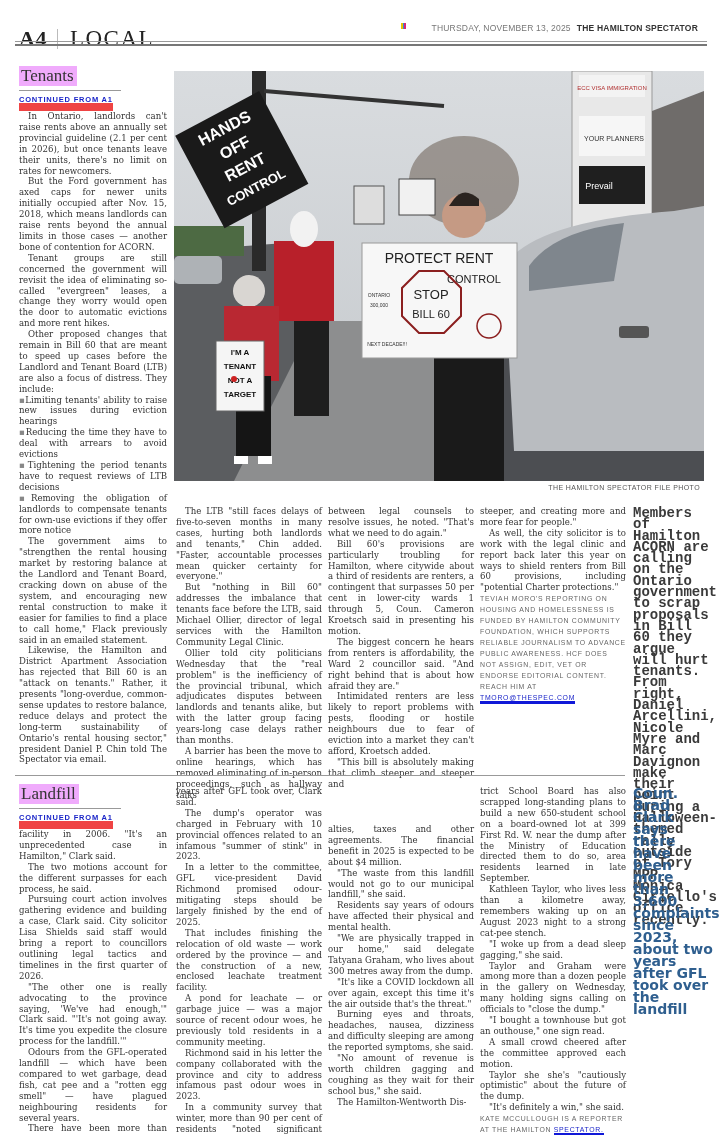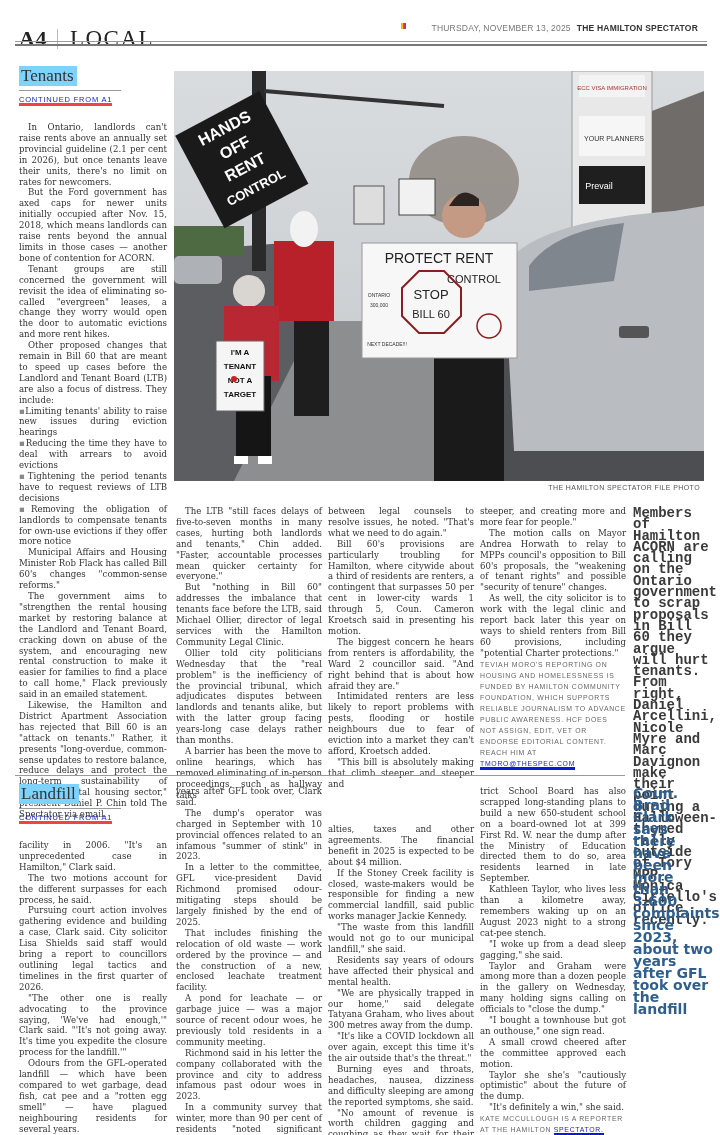--- a/index.html
+++ b/index.html
@@ -17,23 +17,23 @@
 
   .rule-double { position: absolute; left: 15px; right: 13px; top: 41px; height: 5px; border-top: 1px solid #999; border-bottom: 2px solid #777; }
 
   
   .col { position: absolute; font-size: 8.6px; line-height: 10.9px; text-align: justify; hyphens: auto; color: #333; }
   .col p { text-indent: 9px; }
   .col p.noindent { text-indent: 0; }
   .col p.bullet { text-indent: 0; }
   .col p.bullet::before { content: "\25AA "; color: #888; }
 
-  .kicker-title { font-family: "Liberation Serif", serif; font-size: 17px; color: #333; background: #7dd3fc; display: inline-block; padding: 0 3px 0 2px; line-height: 20px; }
+  .kicker-title { font-family: "Liberation Serif", serif; font-size: 17px; color: #333; background: #f0abfc; display: inline-block; padding: 0 3px 0 2px; line-height: 20px; }
   .kicker-rule { width: 102px; border-top: 1px solid #999; margin: 4px 0 3px 0; }
-  .continued { font-family: "Liberation Sans", sans-serif; font-size: 7.5px; font-weight: normal; letter-spacing: 0.8px; color: #1a24c8; display: inline-block; border-bottom: 3px solid #ef4444; line-height: 7px; margin-bottom: 16px; }
+  .continued { font-family: "Liberation Sans", sans-serif; font-size: 7.5px; font-weight: bold; letter-spacing: 0.8px; color: #1a24c8; display: inline-block; border-bottom: 8px solid #ef4444; line-height: 7px; margin-bottom: 0; }
 
   .photo { position: absolute; left: 174px; top: 71px; width: 530px; height: 410px; overflow: hidden; background: #c9ccd0; }
   .photo-credit { position: absolute; right: 20px; top: 484px; font-family: "Liberation Sans", sans-serif; font-size: 7px; letter-spacing: 0.4px; color: #555; }
 
   .caption { position: absolute; left: 633px; top: 508px; width: 76px; font-family: Liberation Mono, monospace; font-weight: bold; font-size: 14px; line-height: 11.3px; color: #3a3a3a; }
   .pullquote { position: absolute; left: 633px; top: 787px; width: 80px; font-family: "DejaVu Sans", sans-serif; font-weight: bold; font-size: 14px; line-height: 12px; color: #2f5f8f; }
 
   .tagline { font-family: "Liberation Sans", sans-serif; font-size: 6.9px; letter-spacing: 0.7px; line-height: 11px; color: #666; text-align: left; text-indent: 0; }
   .tagline .email { color: #1a24c8; border-bottom: 3px solid #1018d8; }
 
@@ -62,21 +62,20 @@
   <div><span class="continued">CONTINUED FROM A1</span></div>
   <div>
       <p>In Ontario, landlords can't raise rents above an annually set provincial guideline (2.1 per cent in 2026), but once tenants leave their units, there's no limit on rates for newcomers.</p>
       <p>But the Ford government has axed caps for newer units initially occupied after Nov. 15, 2018, which means landlords can raise rents beyond the annual limits in those cases — another bone of contention for ACORN.</p>
       <p>Tenant groups are still concerned the government will revisit the idea of eliminating so-called "evergreen" leases, a change they worry would open the door to automatic evictions and more rent hikes.</p>
       <p>Other proposed changes that remain in Bill 60 that are meant to speed up cases before the Landlord and Tenant Board (LTB) are also a focus of distress. They include:</p>
       <p class="bullet">Limiting tenants' ability to raise new issues during eviction hearings</p>
       <p class="bullet">Reducing the time they have to deal with arrears to avoid evictions</p>
       <p class="bullet">Tightening the period tenants have to request reviews of LTB decisions</p>
       <p class="bullet">Removing the obligation of landlords to compensate tenants for own-use evictions if they offer more notice</p>
-      <p>Municipal Affairs and Housing Minister Rob Flack has called Bill 60's changes "common-sense reforms."</p>
       <p>The government aims to "strengthen the rental housing market by restoring balance at the Landlord and Tenant Board, cracking down on abuse of the system, and encouraging new rental construction to make it easier for families to find a place to call home," Flack previously said in an emailed statement.</p>
       <p>Likewise, the Hamilton and District Apartment Association has rejected that Bill 60 is an "attack on tenants." Rather, it presents "long-overdue, common-sense updates to restore balance, reduce delays and protect the long-term sustainability of Ontario's rental housing sector," president Daniel P. Chin told The Spectator via email.</p>
     </div>
 </div>
 
 <div class="photo">
   <svg width="530" height="410" viewBox="0 0 530 410">
     <defs>
       <linearGradient id="sky" x1="0" y1="0" x2="0" y2="1">
         <stop offset="0" stop-color="#d9dcdf"></stop>
@@ -167,21 +166,20 @@
 <div class="col" style="left:328px; top:506px; width:146px;">
     <p class="noindent">between legal counsels to resolve issues, he noted. "That's what we need to do again."</p>
     <p>Bill 60's provisions are particularly troubling for Hamilton, where citywide about a third of residents are renters, a contingent that surpasses 50 per cent in lower-city wards 1 through 5, Coun. Cameron Kroetsch said in presenting his motion.</p>
     <p>The biggest concern he hears from renters is affordability, the Ward 2 councillor said. "And right behind that is about how afraid they are."</p>
     <p>Intimidated renters are less likely to report problems with pests, flooding or hostile neighbours due to fear of eviction into a market they can't afford, Kroetsch added.</p>
     <p>"This bill is absolutely making that climb steeper and steeper and</p>
   </div>
 <div class="col" style="left:480px; top:506px; width:146px;">
   <div>
       <p class="noindent">steeper, and creating more and more fear for people."</p>
-      <p>The motion calls on Mayor Andrea Horwath to relay to MPPs council's opposition to Bill 60's proposals, the "weakening of tenant rights" and possible "security of tenure" changes.</p>
       <p>As well, the city solicitor is to work with the legal clinic and report back later this year on ways to shield renters from Bill 60 provisions, including "potential Charter protections."</p>
     </div>
   <div class="tagline">
     <span>TEVIAH MORO'S REPORTING ON HOUSING AND HOMELESSNESS IS FUNDED BY HAMILTON COMMUNITY FOUNDATION, WHICH SUPPORTS RELIABLE JOURNALISM TO ADVANCE PUBLIC AWARENESS. HCF DOES NOT ASSIGN, EDIT, VET OR ENDORSE EDITORIAL CONTENT. REACH HIM AT</span>
     <span class="email">TMORO@THESPEC.COM</span>
   </div>
 </div>
 
 <div class="caption">Members of Hamilton ACORN are calling on the Ontario government to scrap proposals in Bill 60 they argue will hurt tenants. From right, Daniel Arcellini, Nicole Myre and Marc Davignon make their point during a Halloween-themed rally outside of Tory MPP Monica Ciriello's office recently.</div>
 
@@ -195,30 +193,29 @@
       <p class="noindent">facility in 2006. "It's an unprecedented case in Hamilton," Clark said.</p>
       <p>The two motions account for the different surpasses for each process, he said.</p>
       <p>Pursuing court action involves gathering evidence and building a case, Clark said. City solicitor Lisa Shields said staff would bring a report to councillors outlining legal tactics and timelines in the first quarter of 2026.</p>
       <p>"The other one is really advocating to the province saying, 'We've had enough,'" Clark said. "'It's not going away. It's time you expedite the closure process for the landfill.'"</p>
       <p>Odours from the GFL-operated landfill — which have been compared to wet garbage, dead fish, cat pee and a "rotten egg smell" — have plagued neighbouring residents for several years.</p>
       <p>There have been more than 3,600 complaints since 2023, about two</p>
     </div>
 </div>
 <div class="col" style="left:176px; top:786px; width:146px;">
     <p class="noindent">years after GFL took over, Clark said.</p>
-    <p>The dump's operator was charged in September with 10 provincial offences related to an infamous "summer of stink" in 2023.</p>
+    <p>The dump's operator was charged in February with 10 provincial offences related to an infamous "summer of stink" in 2023.</p>
     <p>In a letter to the committee, GFL vice-president David Richmond promised odour-mitigating steps should be largely finished by the end of 2025.</p>
     <p>That includes finishing the relocation of old waste — work ordered by the province — and the construction of a new, enclosed leachate treatment facility.</p>
     <p>A pond for leachate — or garbage juice — was a major source of recent odour woes, he previously told residents in a community meeting.</p>
     <p>Richmond said in his letter the company collaborated with the province and city to address infamous past odour woes in 2023.</p>
     <p>In a community survey that winter, more than 90 per cent of residents "noted significant improvement," he wrote.</p>
   </div>
 <div class="col" style="left:328px; top:824px; width:146px;">
     <p class="noindent">alties, taxes and other agreements. The financial benefit in 2025 is expected to be about $4 million.</p>
-    <p>If the Stoney Creek facility is closed, waste-makers would be responsible for finding a new commercial landfill, said public works manager Jackie Kennedy.</p>
     <p>"The waste from this landfill would not go to our municipal landfill," she said.</p>
     <p>Residents say years of odours have affected their physical and mental health.</p>
     <p>"We are physically trapped in our home," said delegate Tatyana Graham, who lives about 300 metres away from the dump.</p>
     <p>"It's like a COVID lockdown all over again, except this time it's the air outside that's the threat."</p>
     <p>Burning eyes and throats, headaches, nausea, dizziness and difficulty sleeping are among the reported symptoms, she said.</p>
     <p>"No amount of revenue is worth children gagging and coughing as they wait for their school bus," she said.</p>
     <p>The Hamilton-Wentworth Dis-</p>
   </div>
 <div class="col" style="left:480px; top:786px; width:146px;">
   <div>

